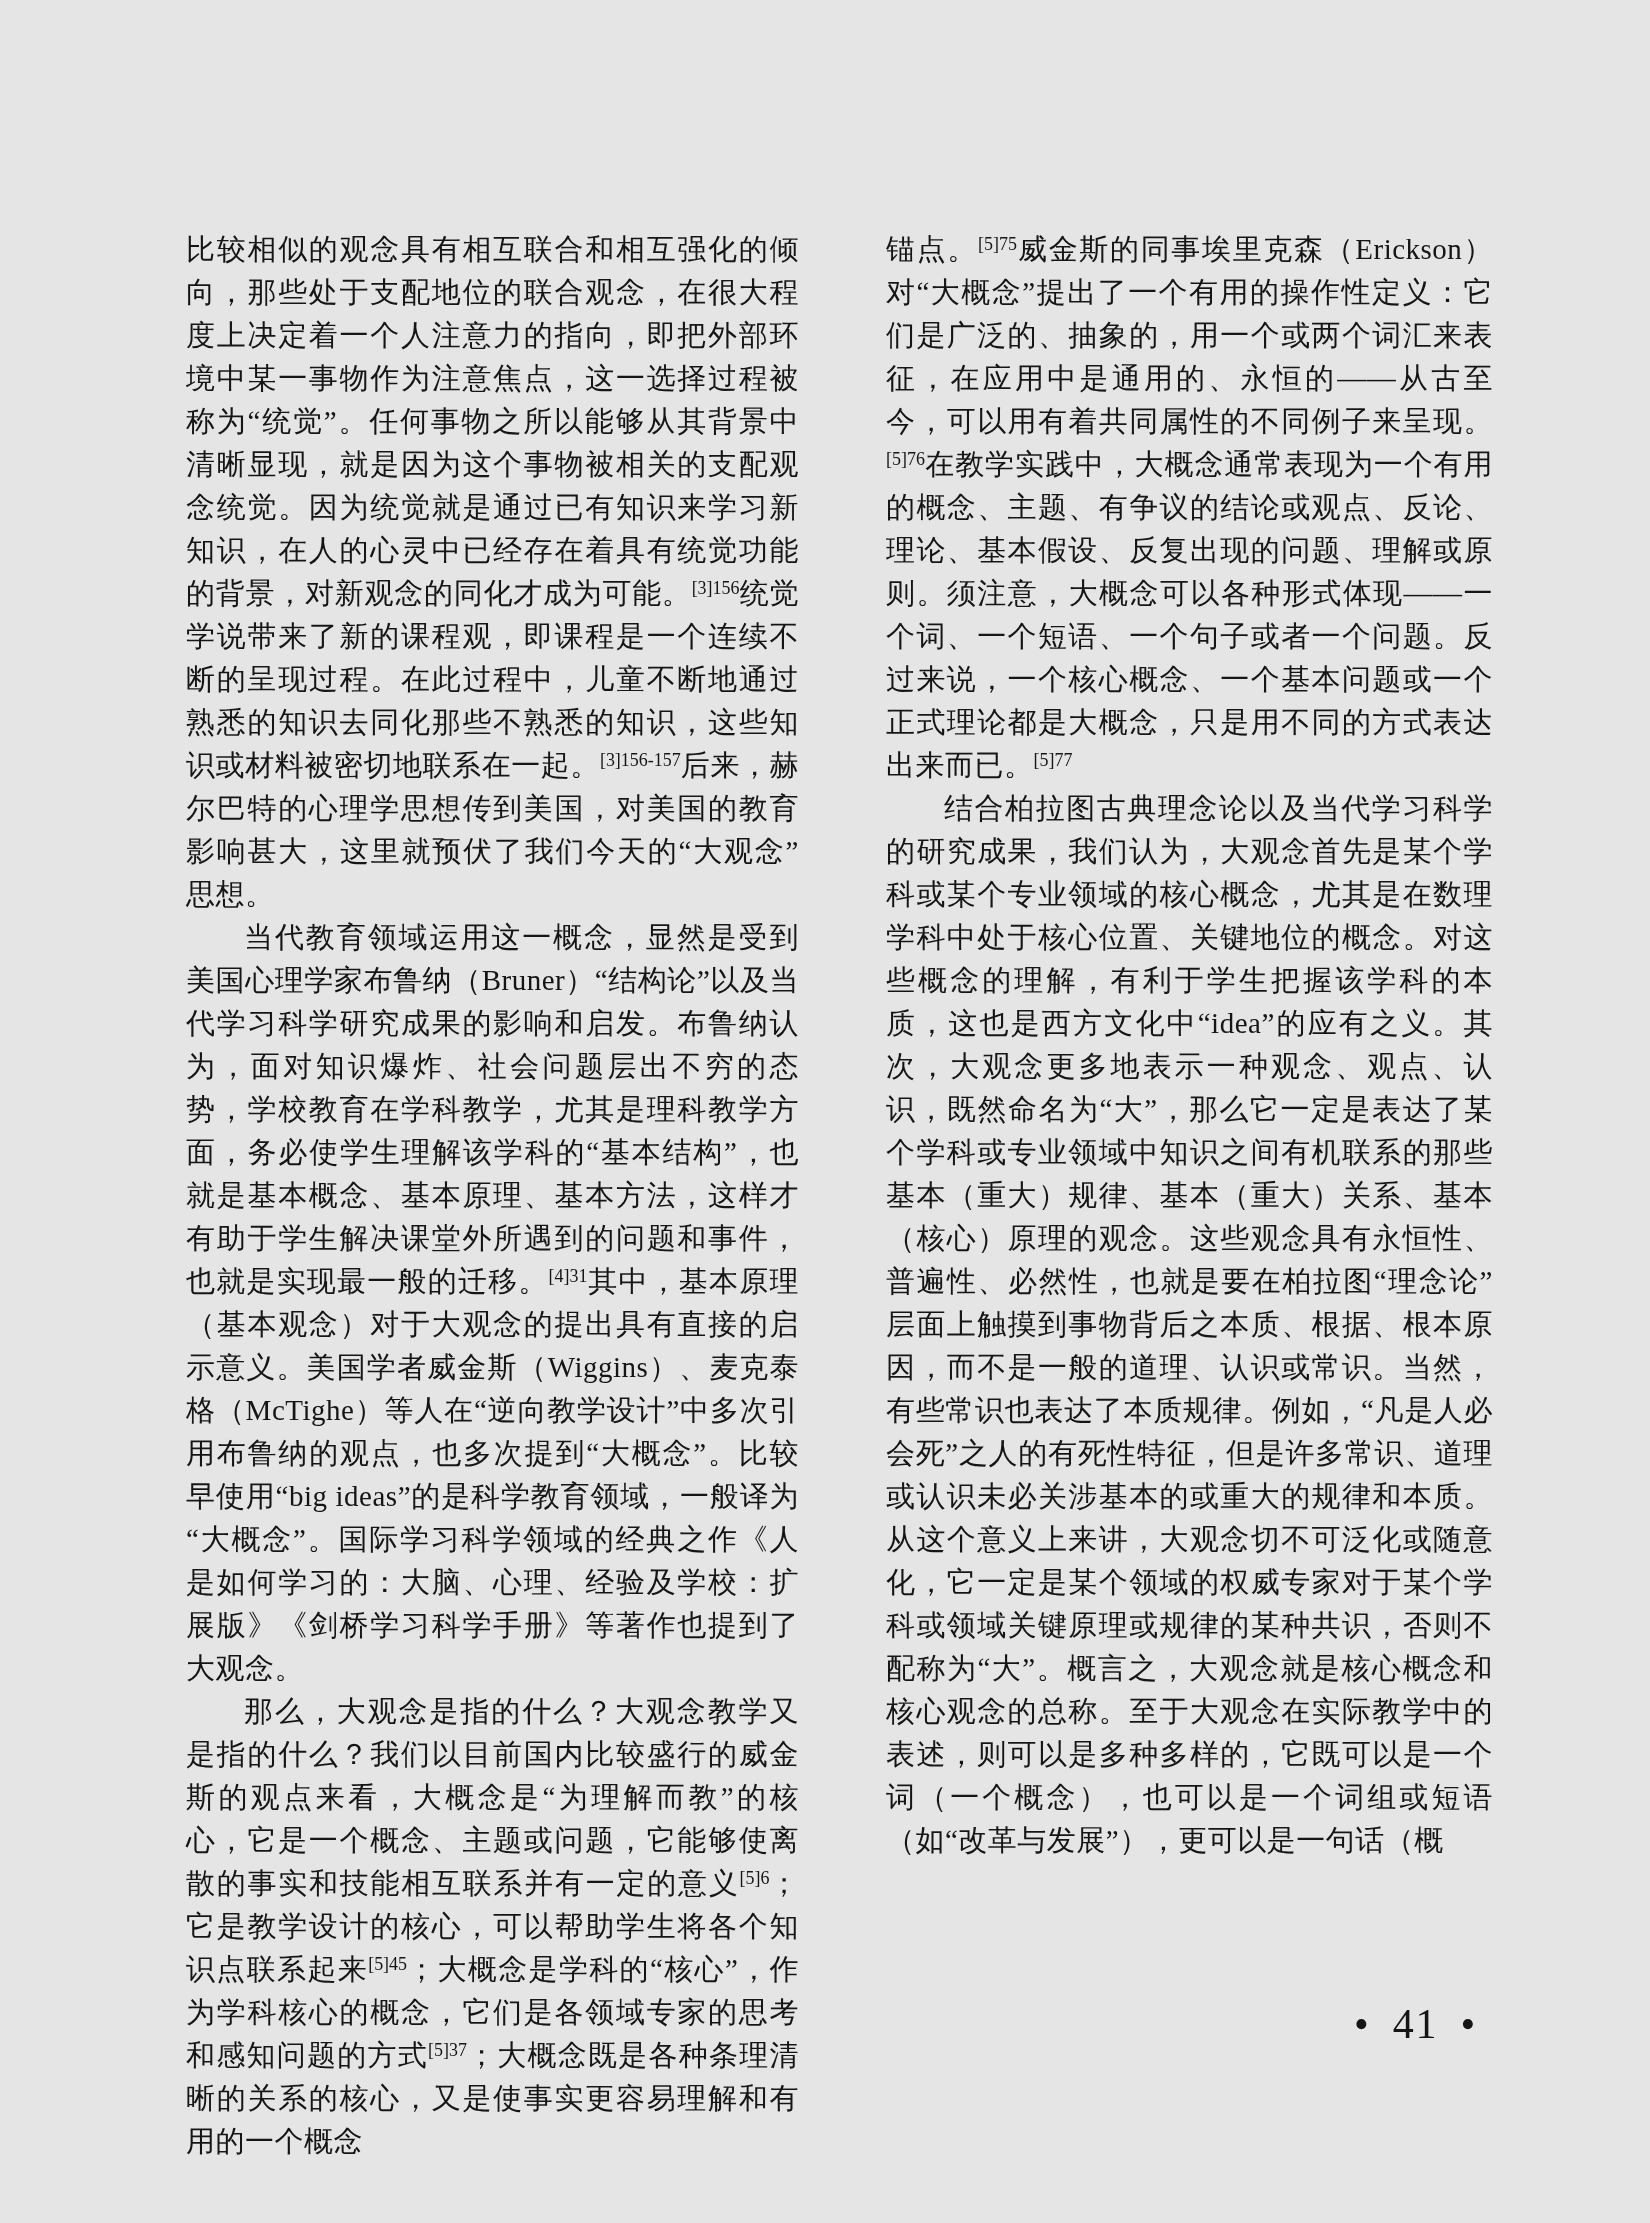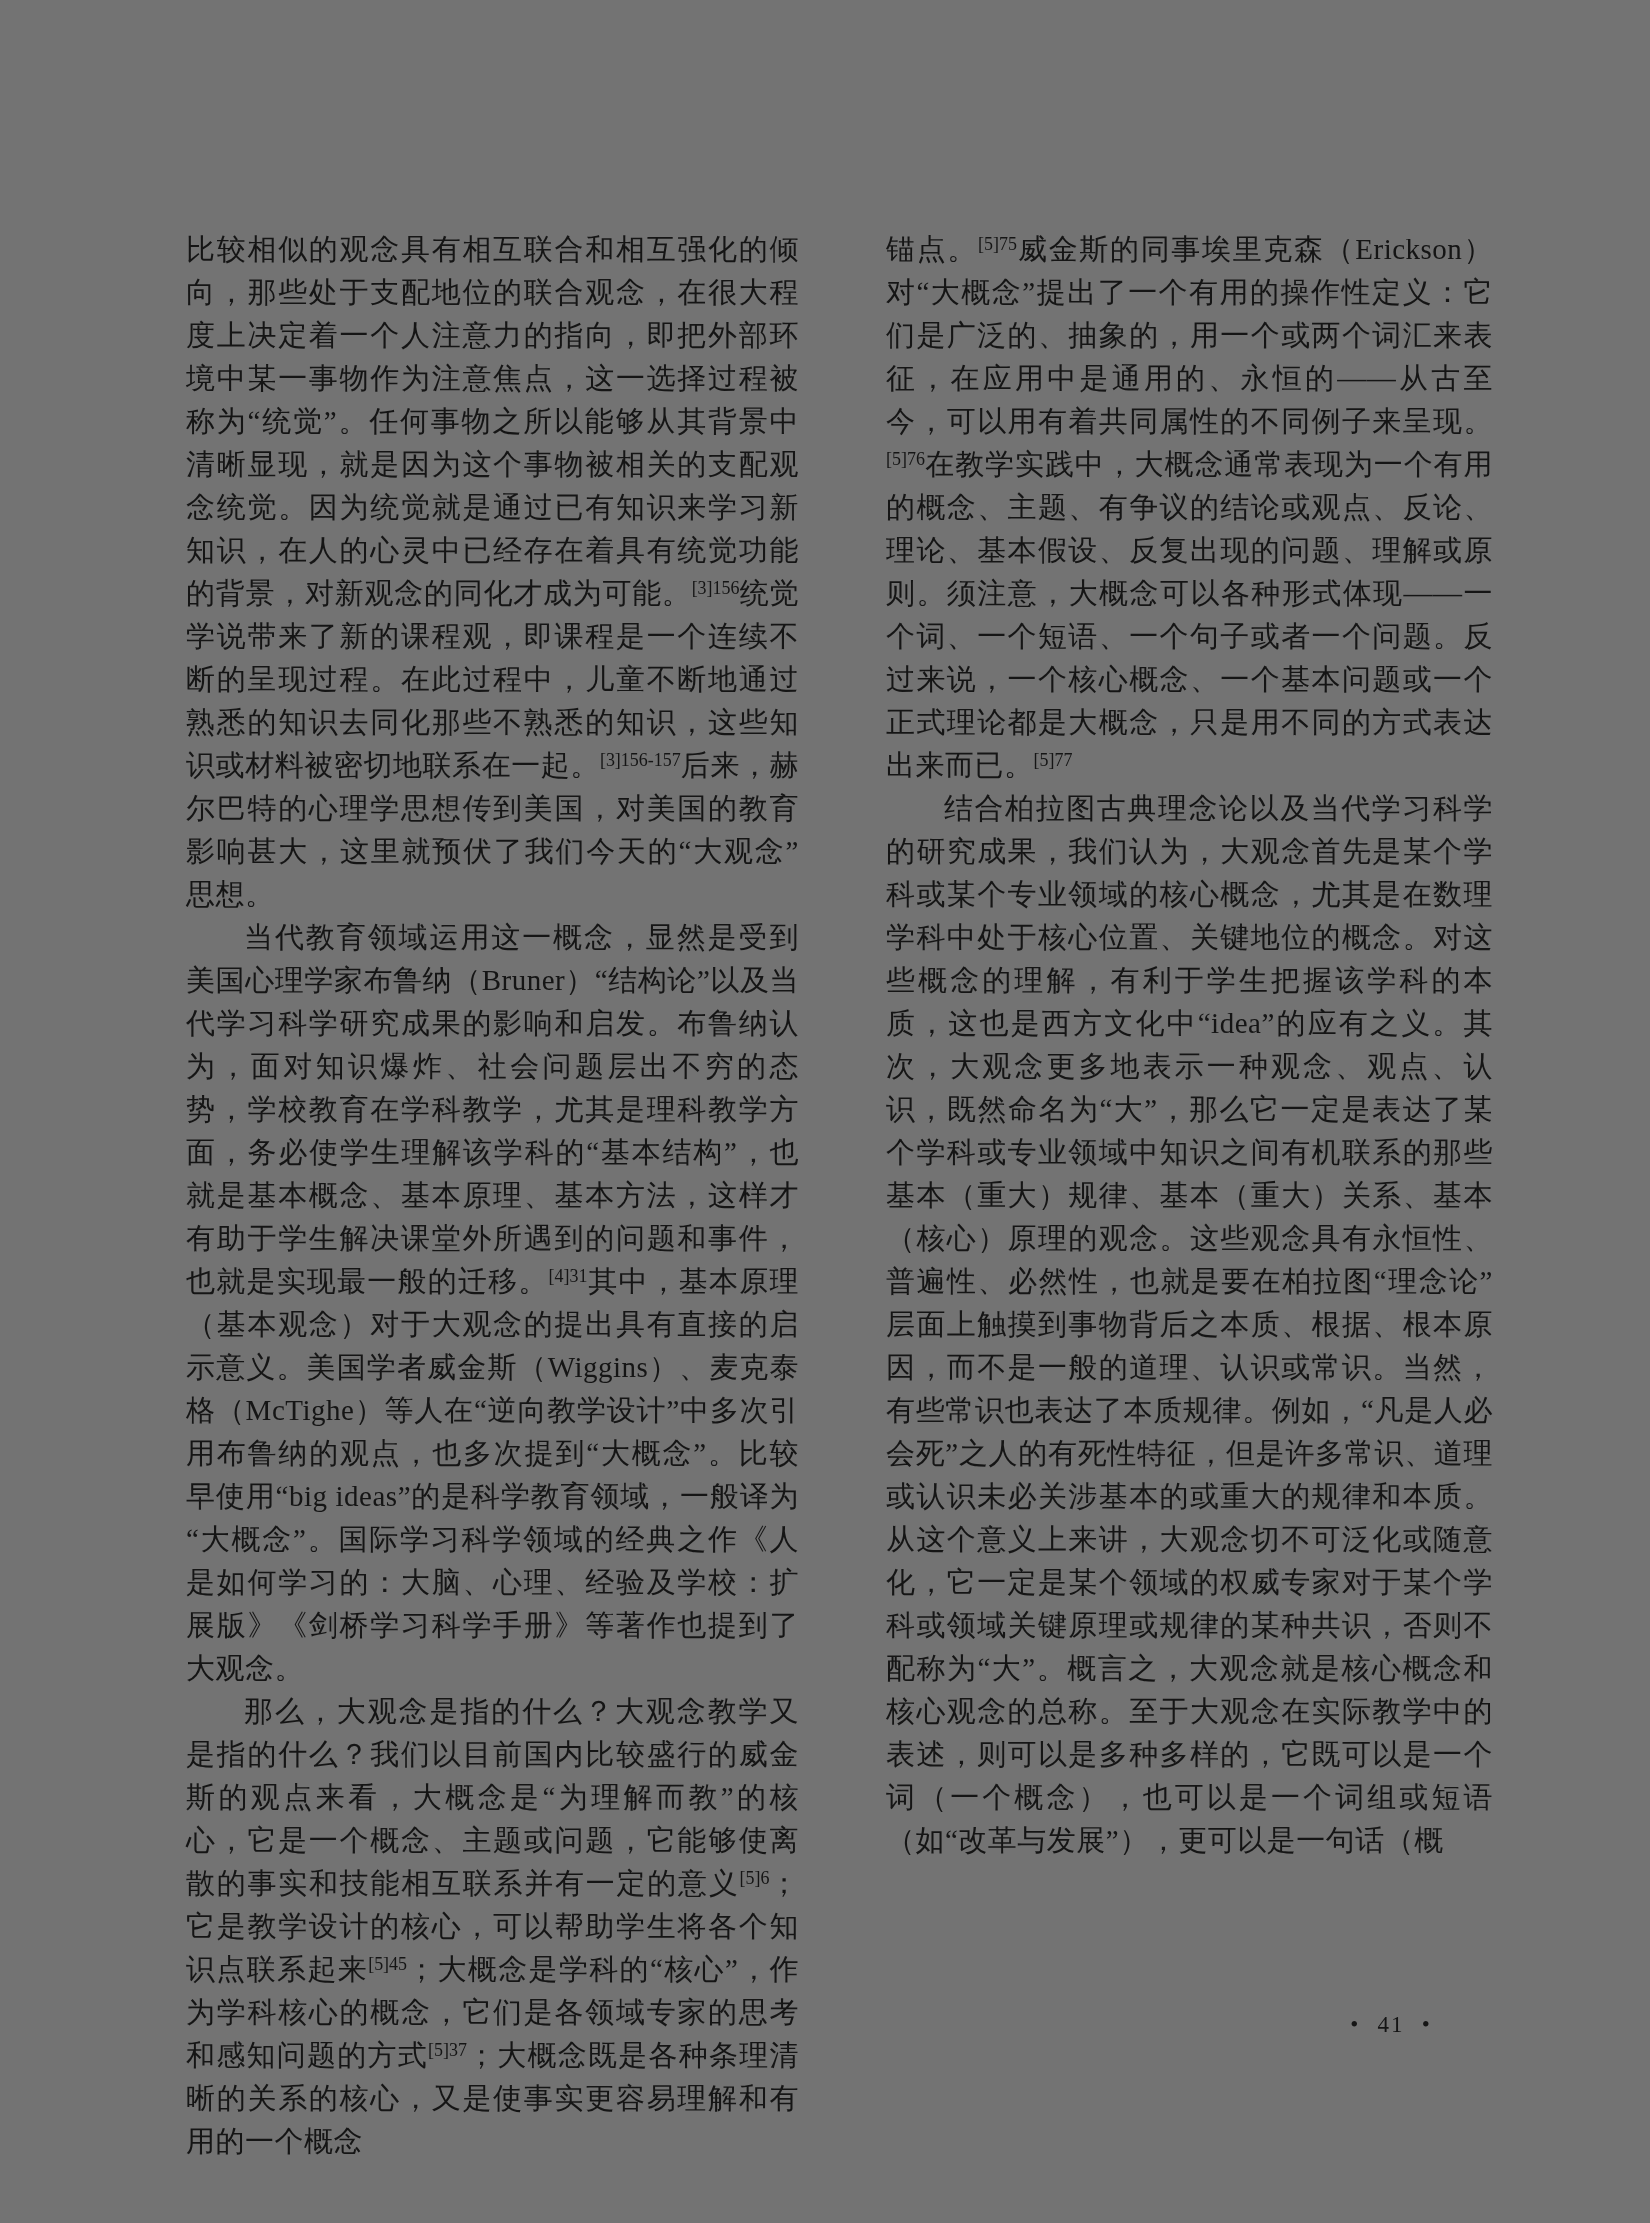--- a/index.html
+++ b/index.html
@@ -4,21 +4,21 @@
 <style>
   html, body {
     margin: 0;
     padding: 0;
     background: #ffffff;
   }
   .page {
     position: relative;
     width: 1651px;
     height: 2223px;
-    background: #737373;
+    background: #e5e5e5;
     overflow: hidden;
     font-family: "Liberation Serif", "DejaVu Serif", serif;
     color: #151515;
   }
   .column {
     position: absolute;
     top: 228px;
     font-size: 29px;
     line-height: 43px;
     text-align: justify;
@@ -35,25 +35,24 @@
   sup.ref {
     font-size: 0.62em;
     line-height: 0;
     vertical-align: 0.52em;
     letter-spacing: 0;
     white-space: nowrap;
   }
   .page-number {
     position: absolute;
     top: 2007px;
-    left: 1318px;
+    left: 1354px;
     width: 146px;
-    font-size: 23px;
+    font-size: 42px;
     line-height: 35px;
-    text-align: center;
     letter-spacing: 1.9px;
     word-spacing: 9.7px;
     color: #151515;
   }
 </style>
 </head>
 <body>
 
 <div class="page">
   <div class="column column-left">

